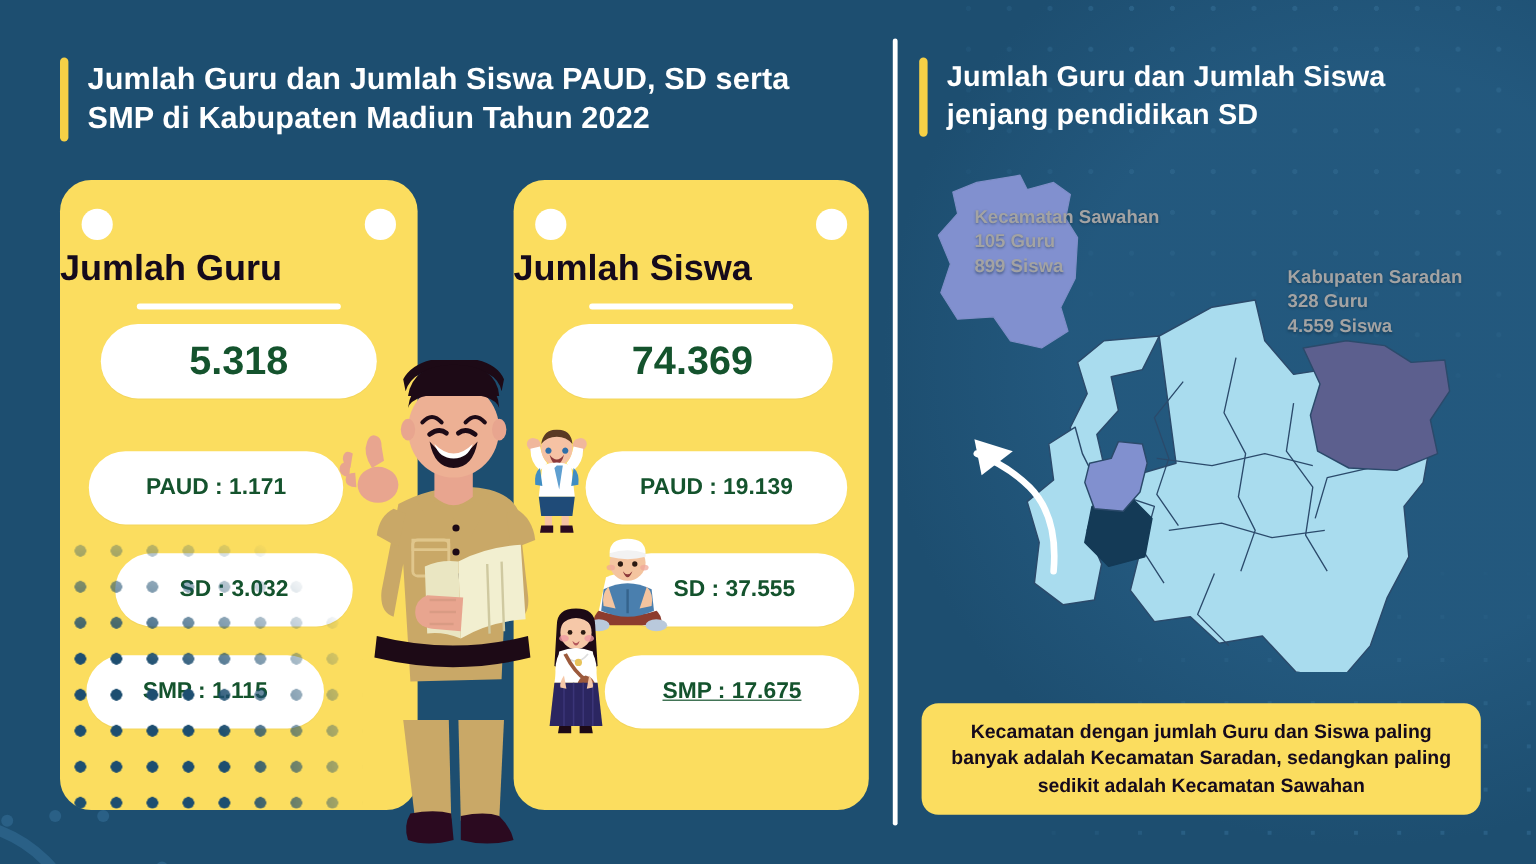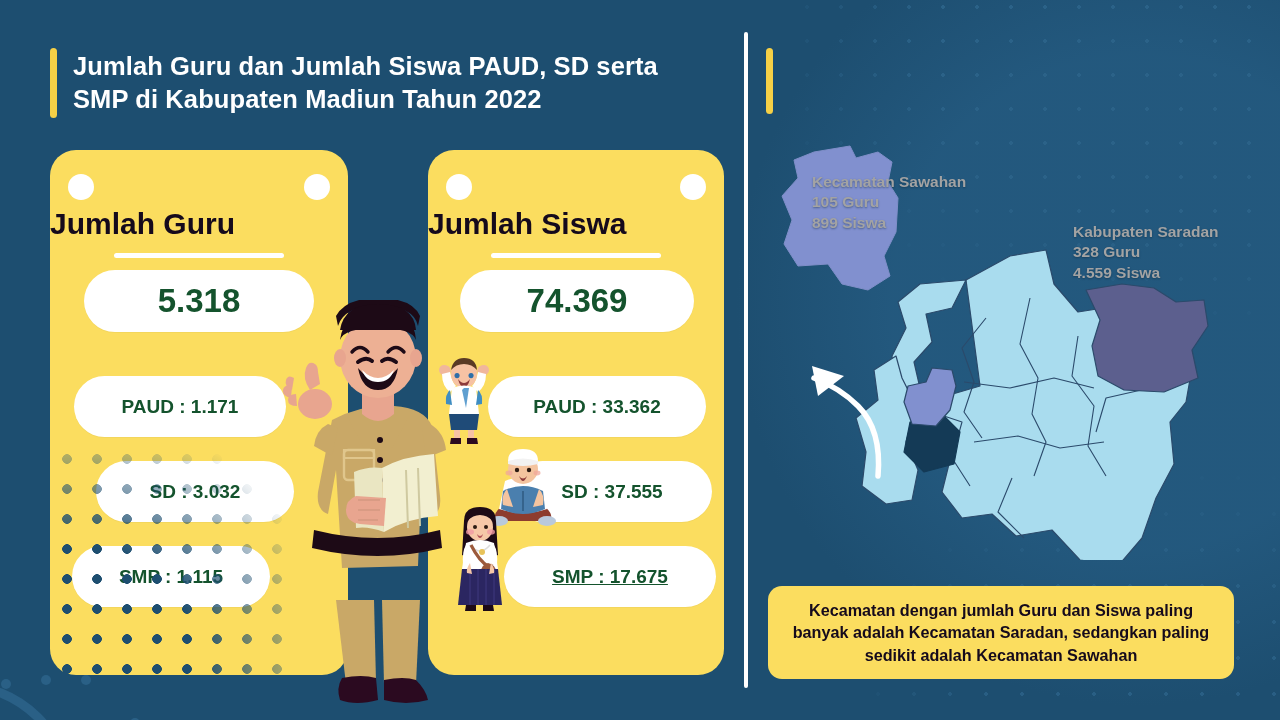--- a/index.html
+++ b/index.html
@@ -165,20 +165,21 @@
     </g>
   </svg>
 
   <div class="title-block" id="title-left">
     <div class="accent-bar"></div>
     <div class="title-text">Jumlah Guru dan Jumlah Siswa PAUD, SD serta SMP di Kabupaten Madiun Tahun 2022</div>
   </div>
 
   <div class="title-block" id="title-right">
     <div class="accent-bar"></div>
+    <div class="title-text">Jumlah Guru dan Jumlah Siswa jenjang pendidikan SD</div>
   </div>
 
   <div class="divider"></div>
 
   <div class="card" id="card-guru">
     <div class="punch l"></div>
     <div class="punch r"></div>
     <div class="card-title">Jumlah Guru</div>
     <div class="card-rule"></div>
     <div class="pill big" id="guru-total">5.318</div>
@@ -186,21 +187,21 @@
     <div class="pill small" id="guru-sd">SD : 3.032</div>
     <div class="pill small" id="guru-smp">SMP : 1.115</div>
   </div>
 
   <div class="card" id="card-siswa">
     <div class="punch l"></div>
     <div class="punch r"></div>
     <div class="card-title">Jumlah Siswa</div>
     <div class="card-rule"></div>
     <div class="pill big" id="siswa-total">74.369</div>
-    <div class="pill small" id="siswa-paud">PAUD : 33.362</div>
+    <div class="pill small" id="siswa-paud">PAUD : 19.139</div>
     <div class="pill small" id="siswa-sd">SD : 37.555</div>
     <div class="pill small" id="siswa-smp">SMP : 17.675</div>
   </div>
 
   <div class="dots-yellow"></div>
 
   <svg class="illus" id="teacher" viewBox="0 0 215 415">
 
     <path d="M40 90 q-8 -12 -4 -22 q3 -8 9 -4 q3 2 3 8 l2 12" fill="#e8a58f"></path>
     <path d="M24 78 q-6 -4 -8 2 q-2 6 6 10 z" fill="#e8a58f"></path>

